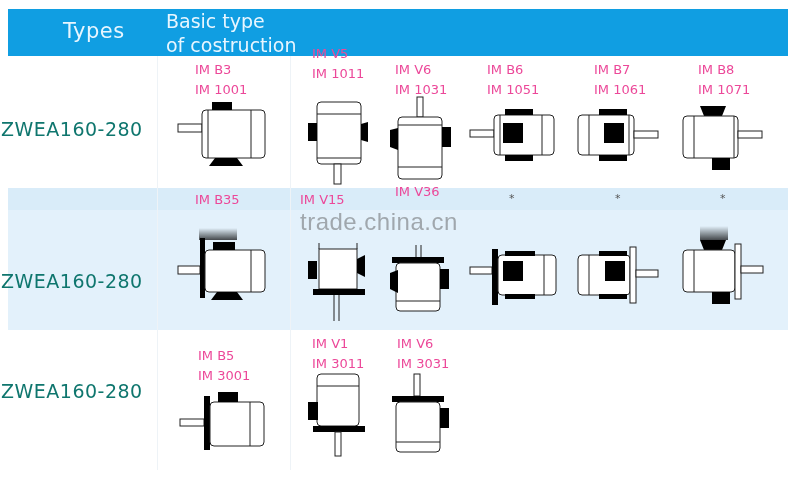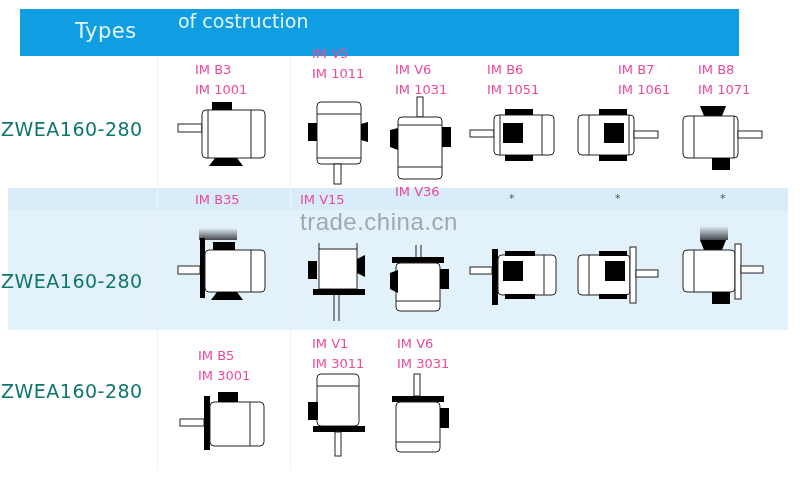--- a/index.html
+++ b/index.html
@@ -1,18 +1,18 @@
 <!DOCTYPE html>
 <html><head>
 <meta charset="utf-8">
 <style>
   * { box-sizing: border-box; margin: 0; padding: 0; }
   body { width: 800px; height: 479px; background: #ffffff; position: relative; overflow: hidden;
          font-family: "DejaVu Sans", sans-serif; color: #333; }
-  .header { position: absolute; left: 20px; top: 9px; width: 719px; height: 47px; background: #109ee2; overflow: hidden; }
+  .header { position: absolute; left: 8px; top: 9px; width: 780px; height: 47px; background: #109ee2; overflow: hidden; }
   .hdr-types { position: absolute; left: 55px; top: 10px; font-size: 21px; color: #e8f6ff; letter-spacing: 0.5px; }
   .hdr-basic { position: absolute; left: 158px; top: 0px; font-size: 19px; color: #e8f6ff; line-height: 24px; }
   .hdr-derived { position: absolute; left: 392px; top: 10px; font-size: 20px; color: #e8f6ff; letter-spacing: 0.3px; }
   .row { position: absolute; left: 8px; width: 780px; }
   .row1 { top: 56px; height: 130px; background: #ffffff; }
   .row2 { top: 188px; height: 142px; background: #e3f1fb; }
   .row2 .band { position: absolute; left: 0; top: 0; width: 100%; height: 22px; background: #d9ecf9; }
   .row3 { top: 330px; height: 140px; background: #ffffff; }
   .vdiv { position: absolute; top: 56px; width: 1px; height: 414px; background: #eef3f7; }
   .row-label { position: absolute; left: 1px; font-size: 19px; color: #0f766e; letter-spacing: 0.5px; }
@@ -20,20 +20,21 @@
   .star { position: absolute; font-size: 11px; color: #555; }
   .motor { position: absolute; }
   .watermark { position: absolute; left: 300px; top: 208px; font-size: 24px; color: #8a8f93; opacity: 0.75; font-family: "Liberation Sans", sans-serif; letter-spacing: 0.5px; }
 </style>
 </head>
 <body>
 
 <div class="header">
   <div class="hdr-types">Types</div>
   <div class="hdr-basic">
+    <div>Basic type</div>
     <div>of costruction</div>
   </div>
 </div>
 
 <div class="row row1"></div>
 <div class="row row2">
     <div class="band"></div>
   </div>
 <div class="row row3"></div>
 
@@ -53,21 +54,21 @@
     <div>IM 1011</div>
   </div>
 <div class="code" style="left:395px;top:60px">
     <div>IM V6</div>
     <div>IM 1031</div>
   </div>
 <div class="code" style="left:487px;top:60px">
     <div>IM B6</div>
     <div>IM 1051</div>
   </div>
-<div class="code" style="left:618px;top:60px">
+<div class="code" style="left:594px;top:60px">
     <div>IM B7</div>
     <div>IM 1061</div>
   </div>
 <div class="code" style="left:698px;top:60px">
     <div>IM B8</div>
     <div>IM 1071</div>
   </div>
 
 <div class="code" style="left:195px;top:190px">IM B35</div>
 <div class="code" style="left:300px;top:190px">IM V15</div>

